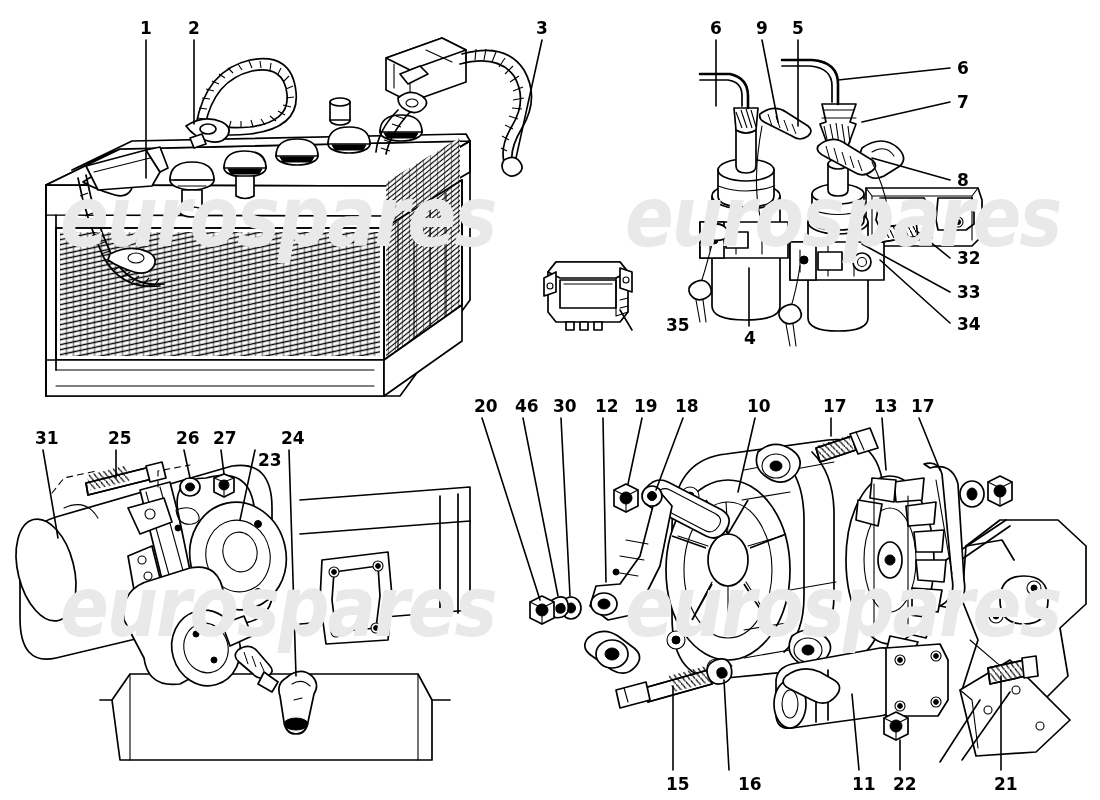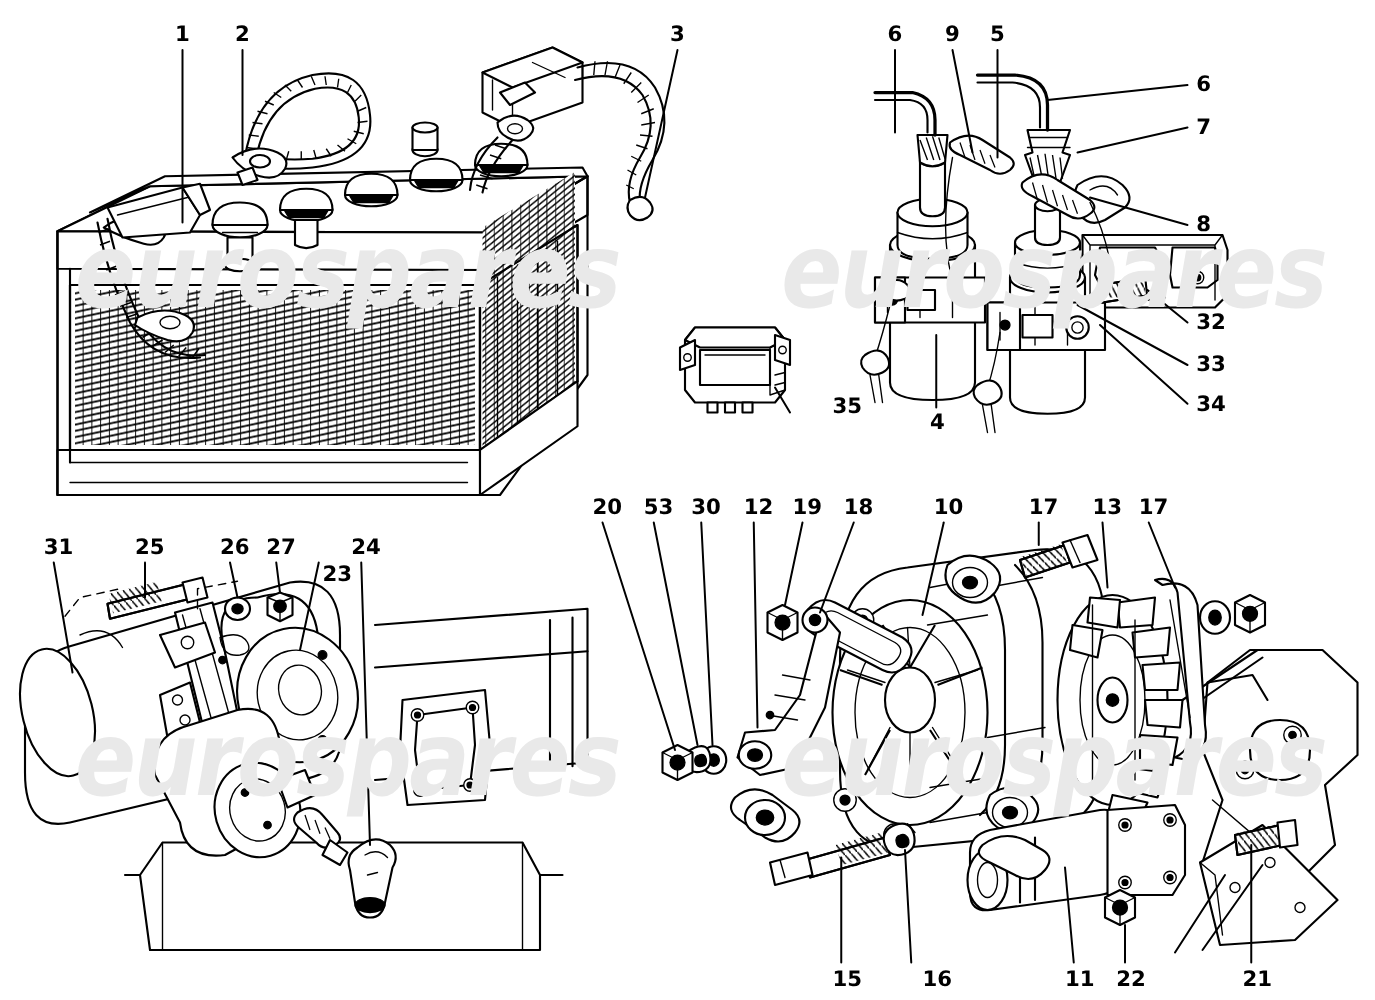--- a/index.html
+++ b/index.html
@@ -621,21 +621,21 @@
     <span class="callout" style="left:957px; top:316px;">34</span>
     <span class="callout" style="left:744px; top:330px;">4</span>
     <span class="callout" style="left:626px; top:317px;margin-left:40px;">35</span>
     <span class="callout" style="left:35px;  top:430px;">31</span>
     <span class="callout" style="left:108px; top:430px;">25</span>
     <span class="callout" style="left:176px; top:430px;text-align:center;">26</span>
     <span class="callout" style="left:213px; top:430px;">27</span>
     <span class="callout" style="left:247px; top:452px;margin-left:11px;">23</span>
     <span class="callout" style="left:281px; top:430px;">24</span>
     <span class="callout" style="left:474px; top:398px;">20</span>
-    <span class="callout" style="left:515px; top:398px;">53</span>
+    <span class="callout" style="left:515px; top:398px;">46</span>
     <span class="callout" style="left:553px; top:398px;">30</span>
     <span class="callout" style="left:595px; top:398px;">12</span>
     <span class="callout" style="left:634px; top:398px;">19</span>
     <span class="callout" style="left:675px; top:398px;">18</span>
     <span class="callout" style="left:747px; top:398px;">10</span>
     <span class="callout" style="left:823px; top:398px;">17</span>
     <span class="callout" style="left:874px; top:398px;text-align:center;">13</span>
     <span class="callout" style="left:911px; top:398px;">17</span>
     <span class="callout" style="left:666px; top:776px;">15</span>
     <span class="callout" style="left:722px; top:776px;margin-left:16px;">16</span>

